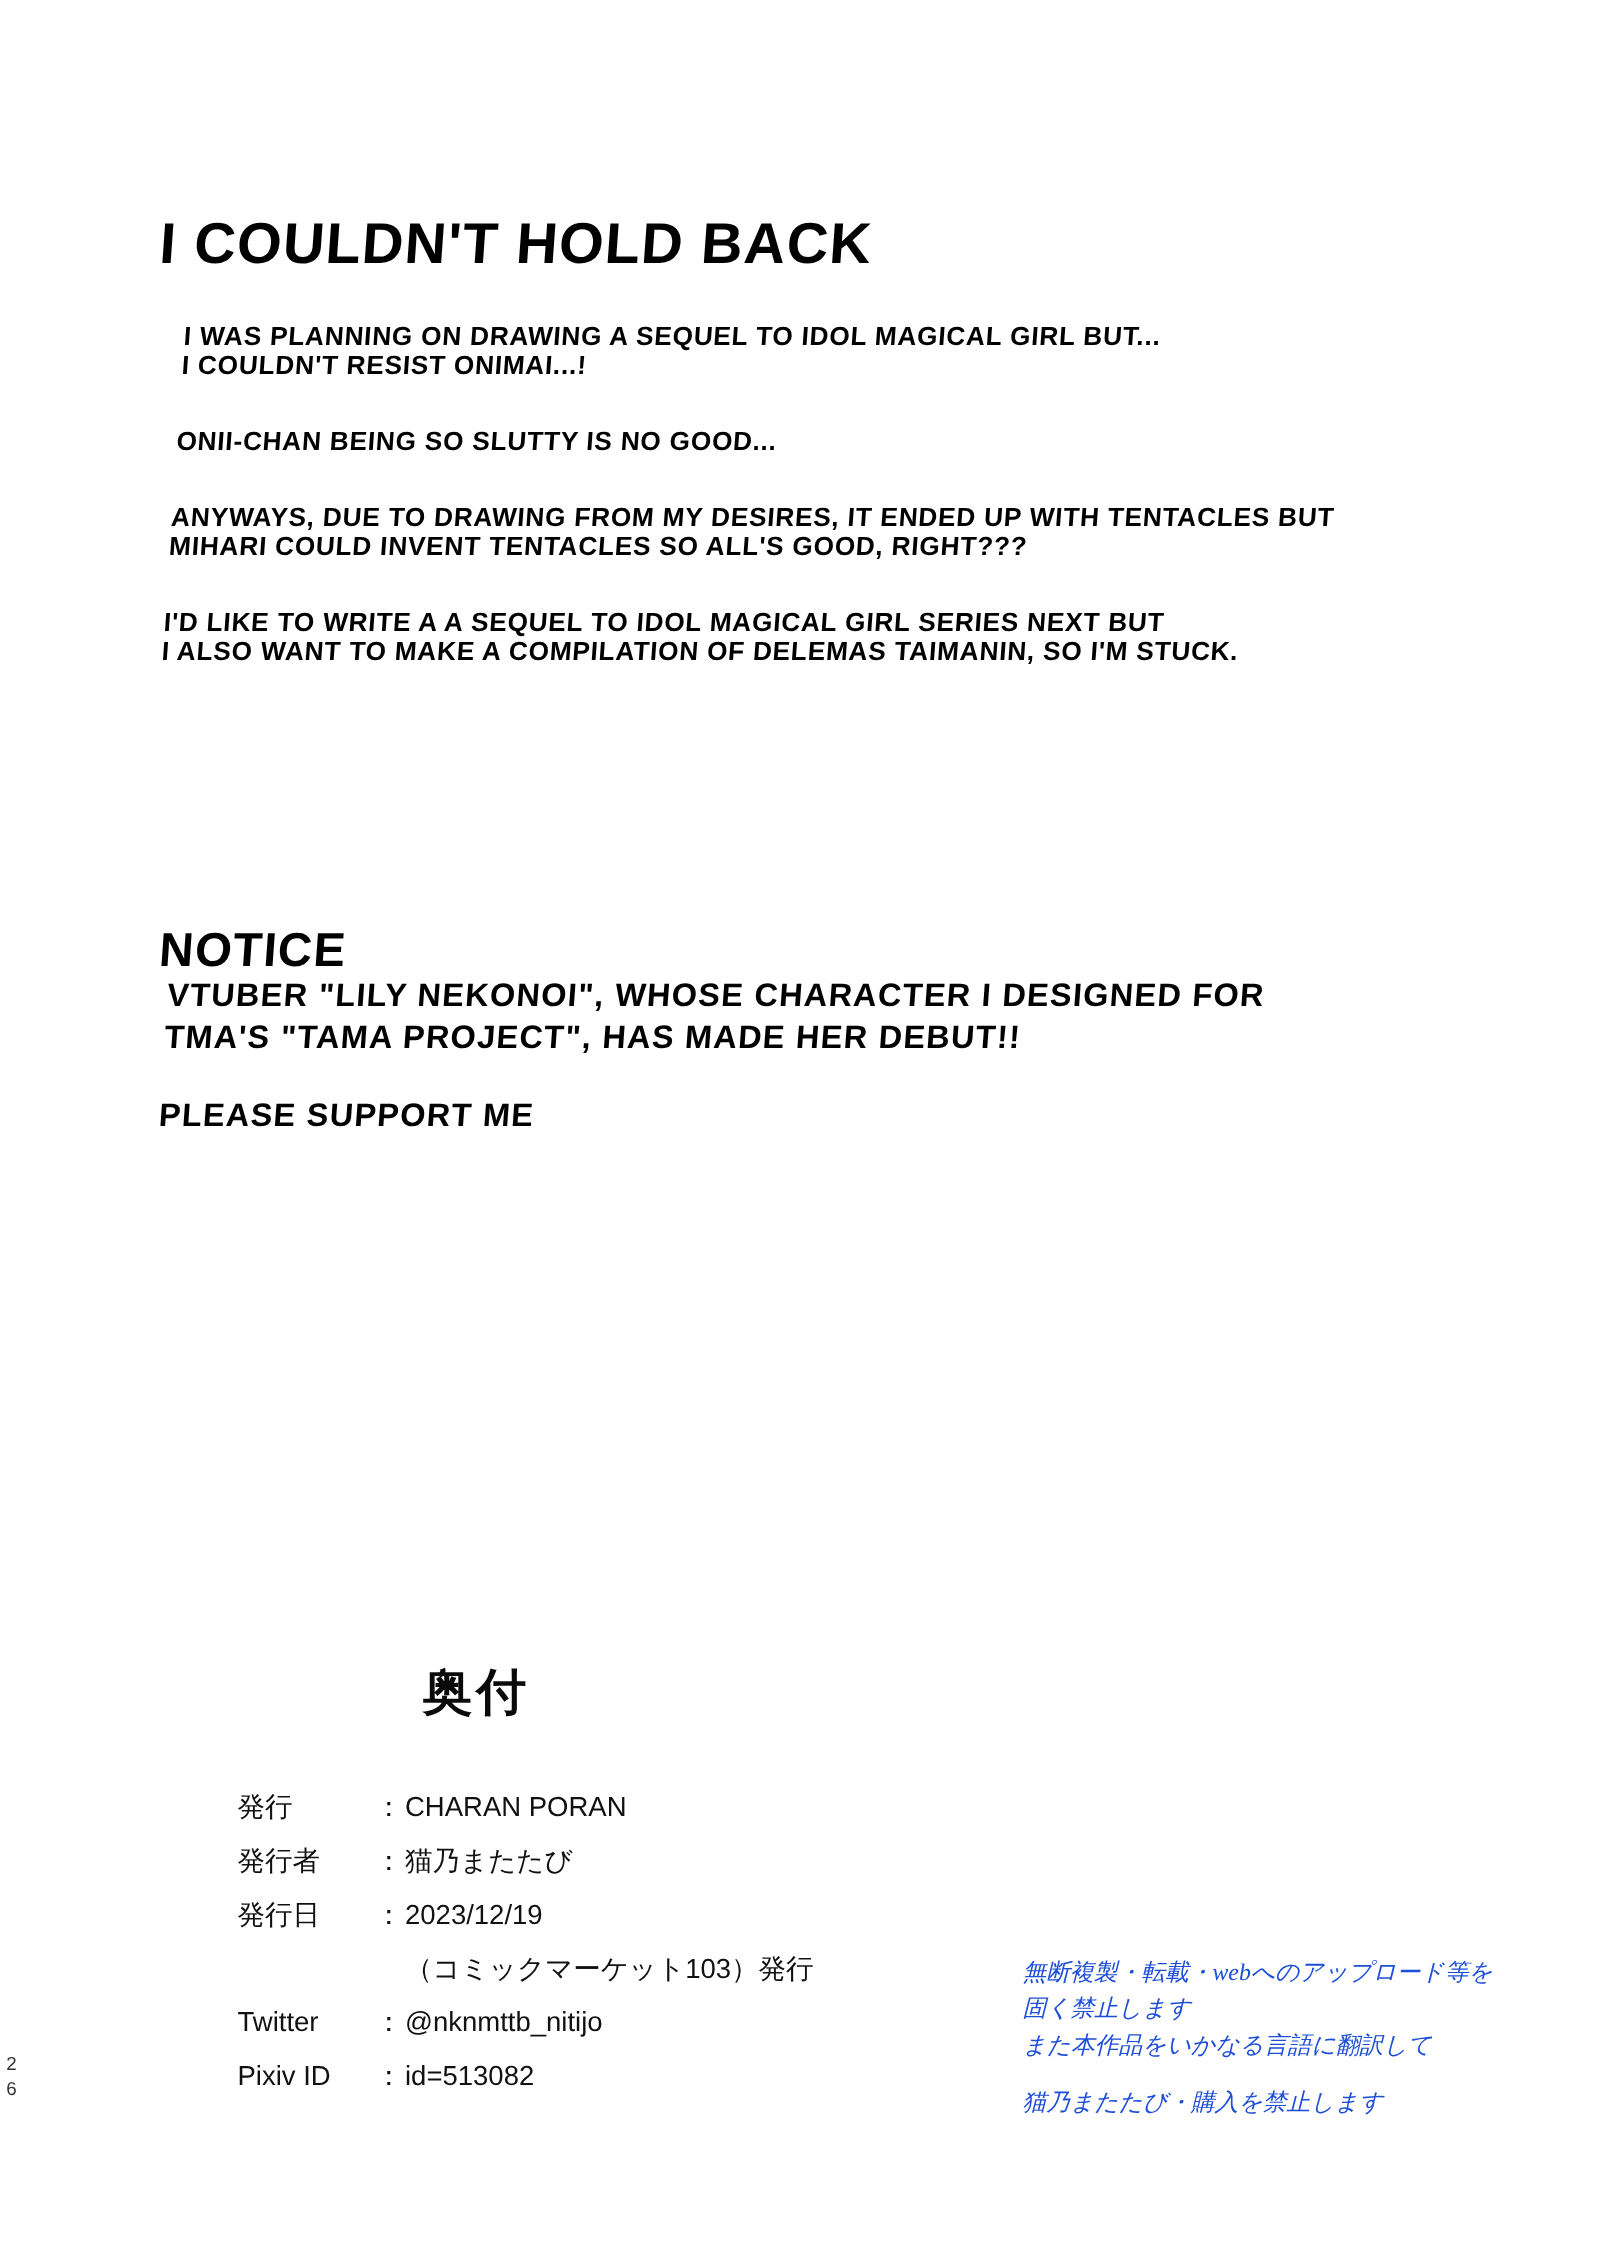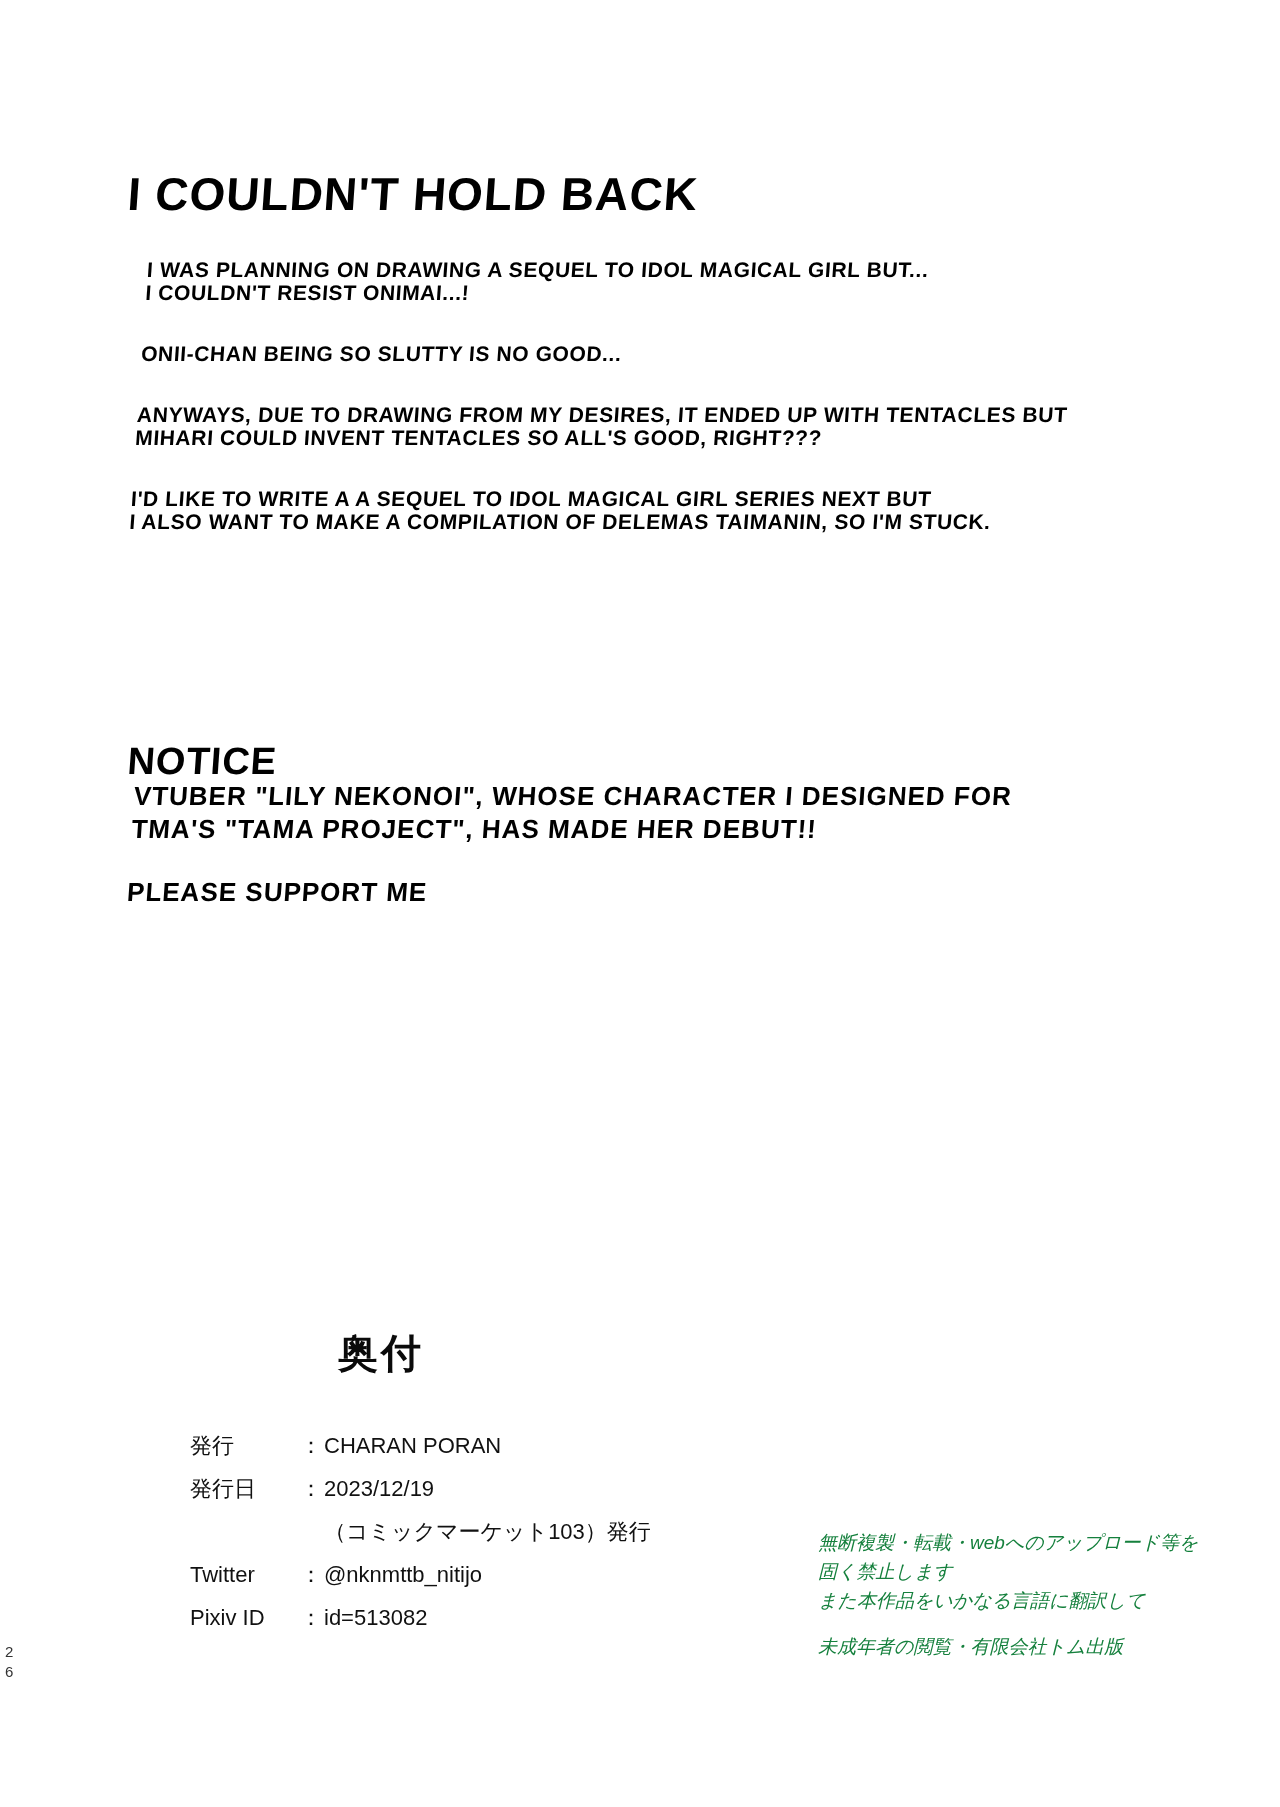--- a/index.html
+++ b/index.html
@@ -83,26 +83,27 @@
     width: 108px;
   }
   .colophon-rows .sep {
     display: inline-block;
     width: 26px;
     text-align: center;
   }
   .disclaimer {
     position: absolute;
     left: 818px;
-    top: 1528px;
+    top: 1564px;
     font-size: 19px;
     line-height: 29px;
     font-style: italic;
-    color: #15803d;
+    color: #1d4ed8;
     white-space: nowrap;
+    font-family: Liberation Serif, serif;
   }
   .disclaimer p { margin: 0; }
   .disclaimer .minor { margin-top: 17px; }
   
   .pagenum {
     position: absolute;
     left: 5px;
     top: 1642px;
     font-size: 15px;
     line-height: 20px;
@@ -144,34 +145,35 @@
     </p>
     <p class="support">
       <span class="ln">PLEASE SUPPORT ME</span>
     </p>
   </div>
 
   <div class="okuzuke-heading">奥付</div>
 
   <div class="colophon-rows">
     <span class="row"><span class="label">発行</span><span class="sep">：</span><span class="value">CHARAN PORAN</span></span>
+    <span class="row"><span class="label">発行者</span><span class="sep">：</span><span class="value">猫乃またたび</span></span>
     <span class="row"><span class="label">発行日</span><span class="sep">：</span><span class="value">2023/12/19</span></span>
     <span class="row"><span class="label"></span><span class="sep"></span><span class="value">（コミックマーケット103）発行</span></span>
     <span class="row"><span class="label">Twitter</span><span class="sep">：</span><span class="value">@nknmttb_nitijo</span></span>
     <span class="row"><span class="label">Pixiv ID</span><span class="sep">：</span><span class="value">id=513082</span></span>
   </div>
 
   <div class="disclaimer">
     <p>
       <span class="ln">無断複製・転載・webへのアップロード等を</span>
       <span class="ln">固く禁止します</span>
       <span class="ln">また本作品をいかなる言語に翻訳して</span>
     </p>
     <p class="minor">
-      <span class="ln">未成年者の閲覧・有限会社トム出版</span>
+      <span class="ln">猫乃またたび・購入を禁止します</span>
     </p>
   </div>
 
   <div class="pagenum">
     <span>2</span>
     <span>6</span>
   </div>
 
 </div>
 

